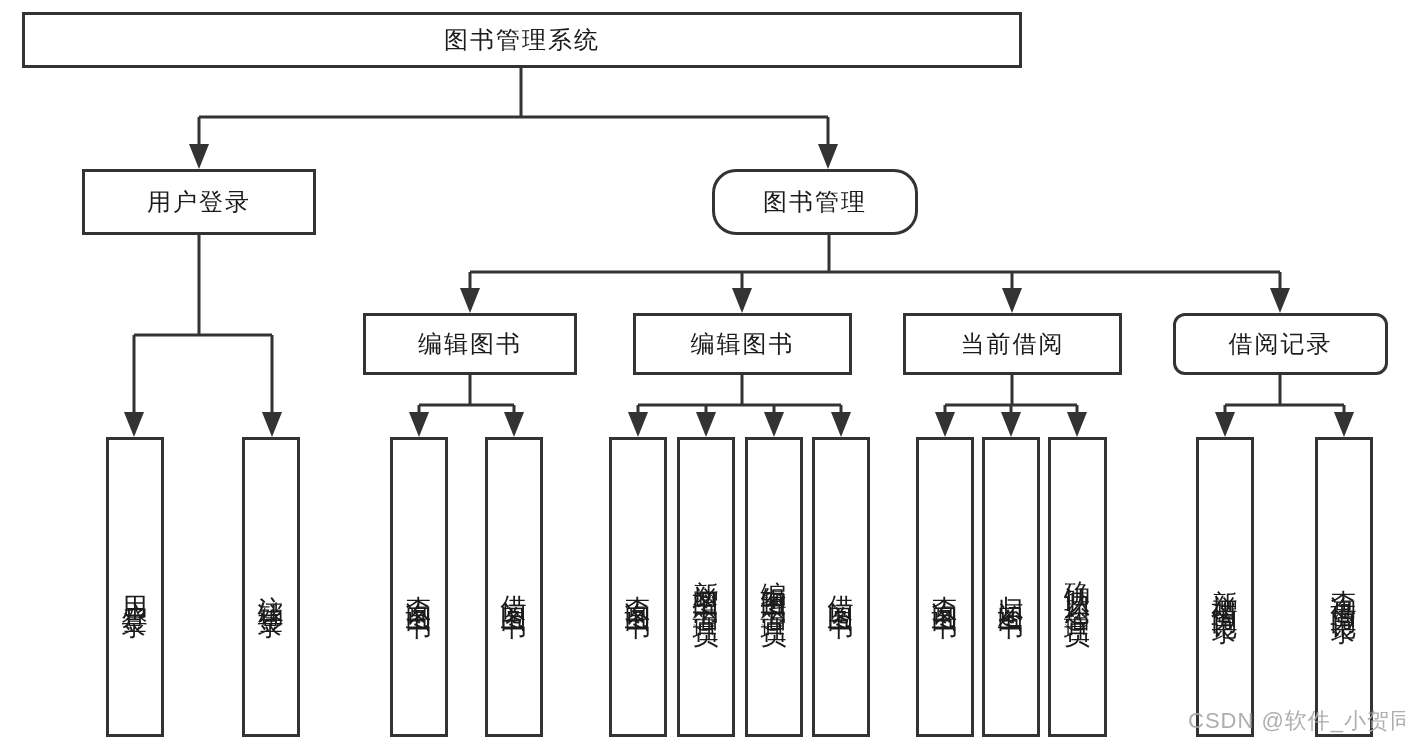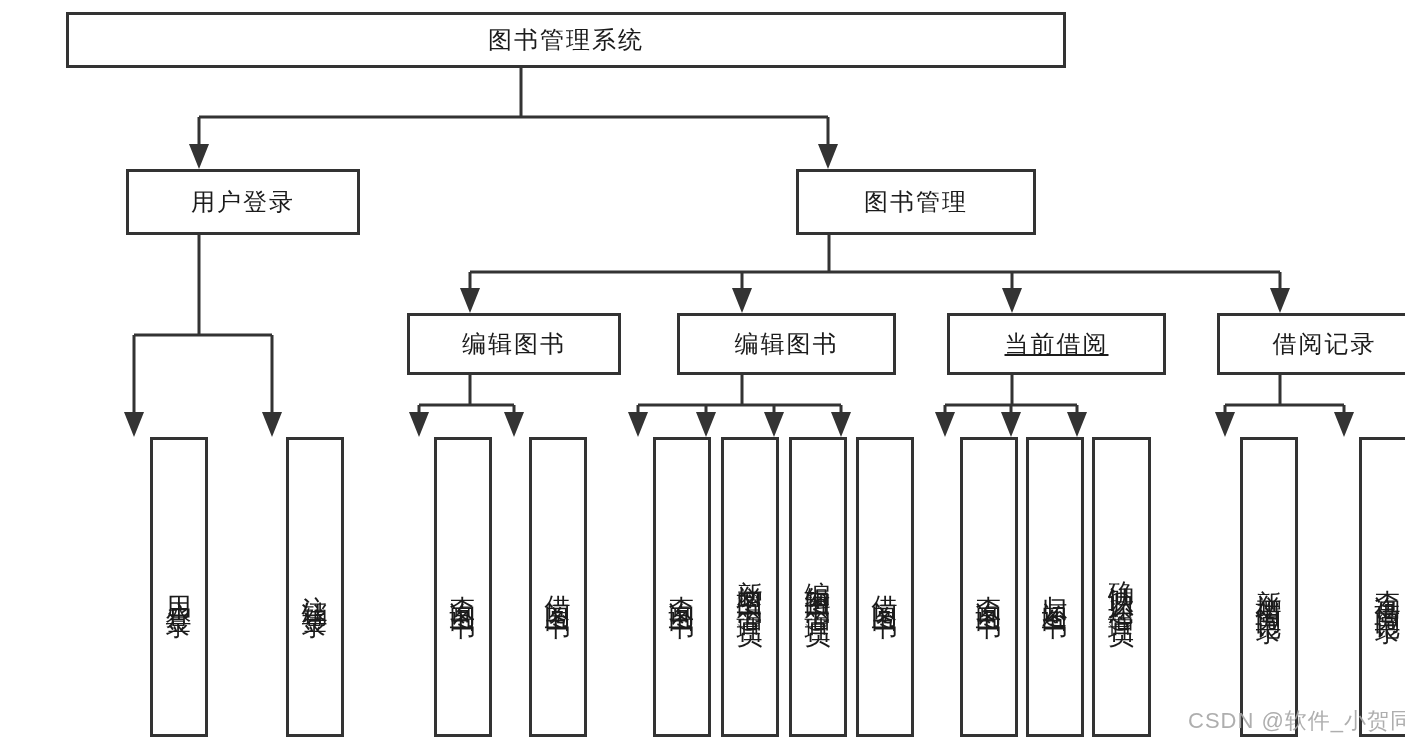--- a/index.html
+++ b/index.html
@@ -25,21 +25,20 @@
   }
   .node {
     position: absolute;
     box-sizing: border-box;
     border: 3px solid #333333;
     background: #ffffff;
     display: flex;
     align-items: center;
     justify-content: center;
     color: #1b1b1b;
-    margin-left: 44px;
   }
   .hnode {
     font-size: 24px;
     letter-spacing: 2px;
     white-space: nowrap;
   }
   .root {
     left: 22px; top: 12px; width: 1000px; height: 56px;
   }
   .l2 { top: 169px; height: 66px; }
@@ -112,34 +111,34 @@
     </g>
   </svg>
 
   <div class="node hnode root">
     <span>图书管理系统</span>
   </div>
 
   <div class="node hnode l2" style="left:82px; width:234px;">
     <span>用户登录</span>
   </div>
-  <div class="node hnode l2" style="left:752px; width:240px;">
+  <div class="node hnode l2" style="left:712px; width:206px;border-radius:24px;">
     <span>图书管理</span>
   </div>
 
   <div class="node hnode l3" style="left:363px; width:214px;">
     <span>编辑图书</span>
   </div>
   <div class="node hnode l3" style="left:633px; width:219px;">
     <span>编辑图书</span>
   </div>
-  <div class="node hnode l3" style="left:903px; width:219px;text-decoration:underline;">
+  <div class="node hnode l3" style="left:903px; width:219px;">
     <span>当前借阅</span>
   </div>
-  <div class="node hnode l3" style="left:1173px; width:215px;">
+  <div class="node hnode l3" style="left:1173px; width:215px;border-radius:12px;">
     <span>借阅记录</span>
   </div>
 
   <div class="node leaf" style="left:106px;">
     <span class="vtext">用户登录</span>
   </div>
   <div class="node leaf" style="left:242px;">
     <span class="vtext">注销登录</span>
   </div>
 

